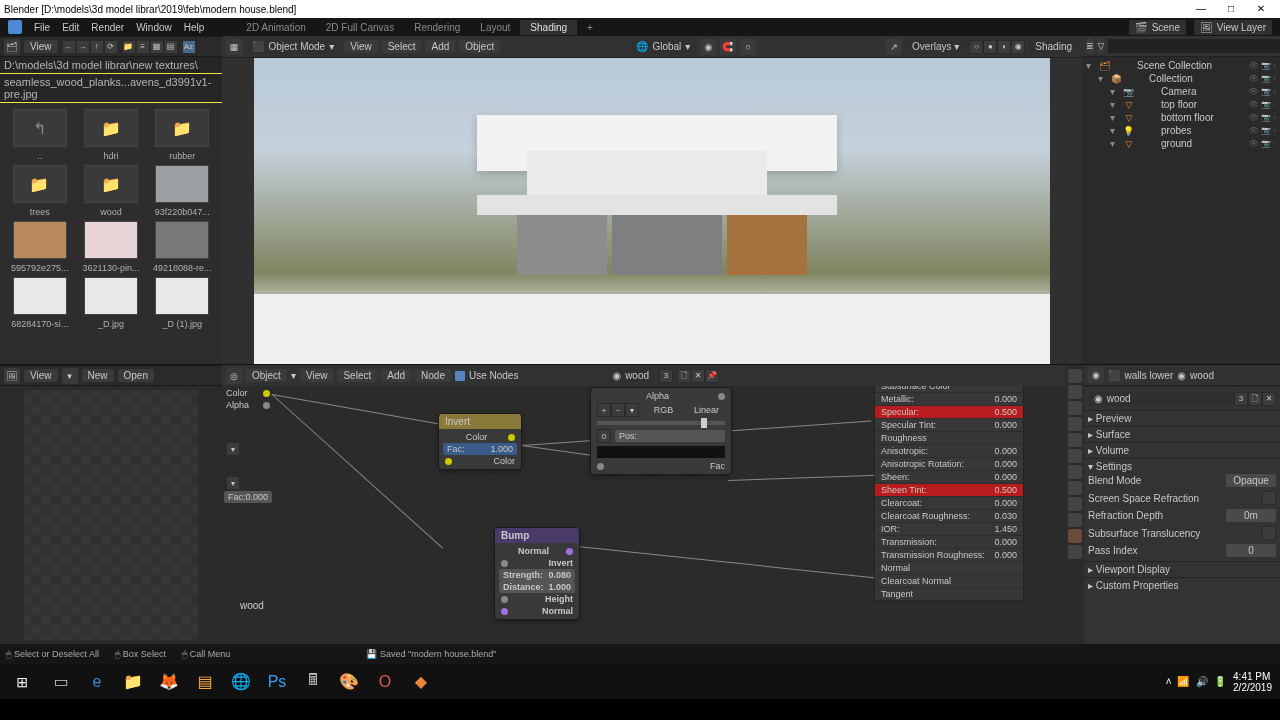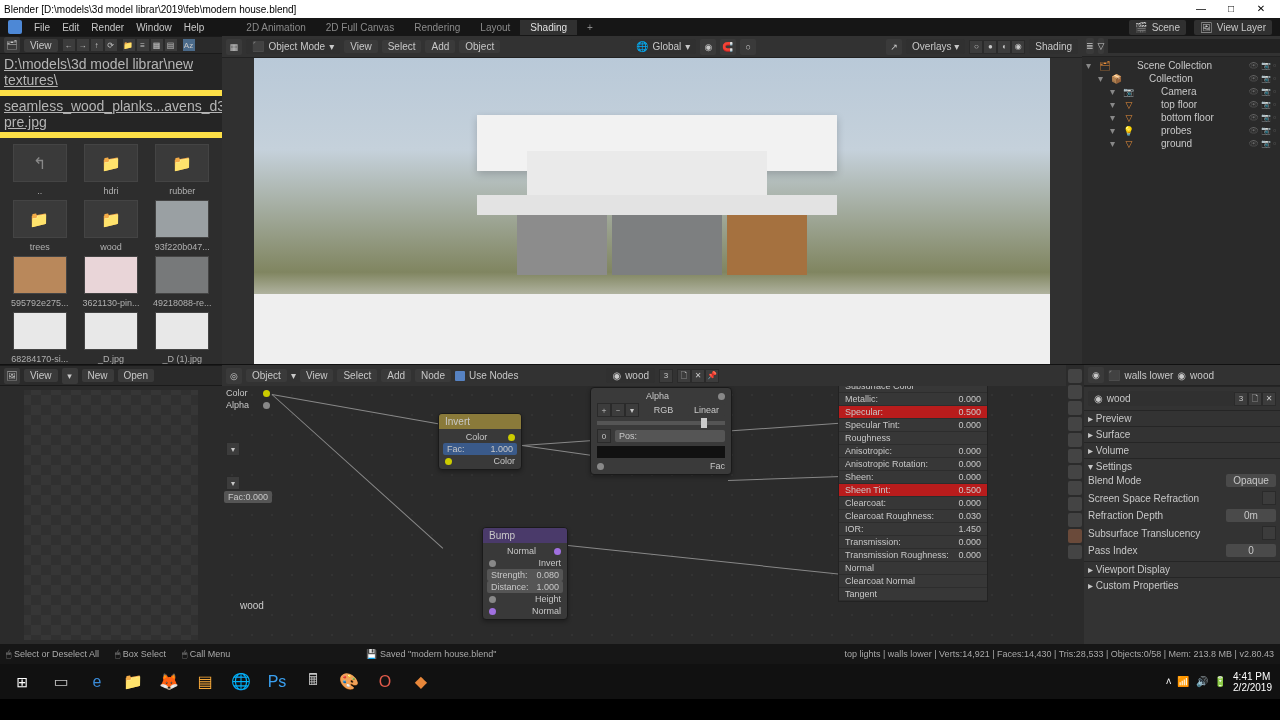--- a/index.html
+++ b/index.html
@@ -12,21 +12,21 @@
 .menubar .tabrow { display: flex; gap: 0; margin-left: 20px; }
 .menubar .tab { padding: 2px 10px; color: #8a8a8a; }
 .menubar .tab.active { background: #303030; color: #e0e0e0; }
 .menubar .right { margin-left: auto; display: flex; align-items: center; gap: 8px; }
 .pill { background: #303030; padding: 2px 6px; border-radius: 2px; display: inline-flex; align-items: center; gap: 4px; }
 .toolbar { height: 21px; background: #2a2a2a; border-top: 1px solid #1a1a1a; border-bottom: 1px solid #1a1a1a; display: flex; align-items: center; gap: 4px; padding: 0 4px; font-size: 10px; }
 .btn { background: #3a3a3a; padding: 1px 6px; border-radius: 2px; cursor: pointer; }
 .iconbtn { width: 16px; height: 16px; background: #3a3a3a; border-radius: 2px; display: inline-flex; align-items: center; justify-content: center; font-size: 9px; }
 .content { display: flex; height: 328px; }
 .filebrowser { width: 222px; background: #2d2d2d; display: flex; flex-direction: column; }
-.pathrow { background: #252525; padding: 2px 4px; font-size: 14px; color: #b5b5b5; border-bottom:6px solid #fde047;text-decoration:underline;}
+.pathrow { background: #252525; padding: 2px 4px; font-size: 11px; color: #b5b5b5; border-bottom:1px solid #fde047;}
 .grid { display: grid; grid-template-columns: repeat(3, 1fr); gap: 4px; padding: 6px; }
 .cell { text-align: center; }
 .thumb { width: 54px; height: 38px; margin: 0 auto 4px auto; border: 1px solid #444; background: #3a3a3a; display:flex; align-items:center; justify-content:center; font-size:16px; color:#888;}
 .cell .lbl { font-size: 9px; color: #b0b0b0; overflow: hidden; text-overflow: ellipsis; white-space: nowrap; }
 .viewport { flex: 1; background: #303030; display: flex; flex-direction: column; }
 .vp-toolbar { height: 22px; background: #323232; display: flex; align-items: center; gap: 4px; padding: 0 4px; font-size: 10px; border-bottom:1px solid #222;}
 .vp-canvas { flex: 1; background: linear-gradient(to bottom, #b9c9d8 0%, #c5d1db 30%, #808560 70%, #e5e5e5 85%, #f0f0f0 100%); position: relative; margin:0 32px;}
 .outliner { width: 198px; background: #2a2a2a; display: flex; flex-direction: column; font-size: 10px; }
 .out-hdr { height: 21px; background: #323232; display: flex; align-items: center; padding: 0 4px; gap: 4px; border-bottom:1px solid #222;}
 .tree { padding: 2px; }
@@ -349,21 +349,21 @@
             <span>Fac:</span>
             <span>1.000</span>
           </div>
         <div class="node-row">
             <span class="socket" style="background:#cc0;"></span>
             <span>Color</span>
           </div>
       </div>
     </div>
 
-    <div class="node" style="left:260px; top:162px; width:86px;">
+    <div class="node" style="left:272px; top:162px; width:86px;font-weight:bold;">
       <div class="node-title" style="background:#4a3a6a;">Bump</div>
       <div class="node-body">
         <div class="node-row">
             <span></span>
             <span>Normal</span>
             <span class="socket" style="background:#a070e0;"></span>
           </div>
         <div class="node-row">
             <span class="socket"></span>
             <span>Invert</span>
@@ -412,21 +412,21 @@
             </div>
         </div>
         <div style="height:12px;background:#111;margin:2px;"></div>
         <div class="node-row">
             <span class="socket"></span>
             <span>Fac</span>
           </div>
       </div>
     </div>
 
-    <div class="prop-list" id="bsdf" style="left:616px; top:14px; width:150px;">
+    <div class="prop-list" id="bsdf" style="left:652px; top:14px; width:150px;">
         <div class="prop-row">
           <span>Subsurface Color</span>
           <span></span>
         </div>
         <div class="prop-row">
           <span>Metallic:</span>
           <span>0.000</span>
         </div>
         <div class="prop-row sel">
           <span>Specular:</span>
@@ -553,21 +553,20 @@
     <div class="prop-section"><span>▸ <span>Custom Properties</span></span></div>
   </div>
   </div>
 </div>
 
 <div class="statusbar">
   <span>🖱 <span>Select or Deselect All</span></span>
   <span>🖱 <span>Box Select</span></span>
   <span>🖱 <span>Call Menu</span></span>
   <span style="margin-left:120px;">💾 <span>Saved "modern house.blend"</span></span>
-  <span class="right">top lights | walls lower | Verts:14,921 | Faces:14,430 | Tris:28,533 | Objects:0/58 | Mem: 213.8 MB | v2.80.43</span>
 </div>
 
 <div class="taskbar">
   <div class="startbtn">⊞</div>
   <div class="appicons">
     <div class="appicon">▭</div>
     <div class="appicon" style="color:#3a8ad6;">e</div>
     <div class="appicon">📁</div>
     <div class="appicon" style="color:#f39b3a;">🦊</div>
     <div class="appicon" style="color:#f7a93a;">▤</div>

